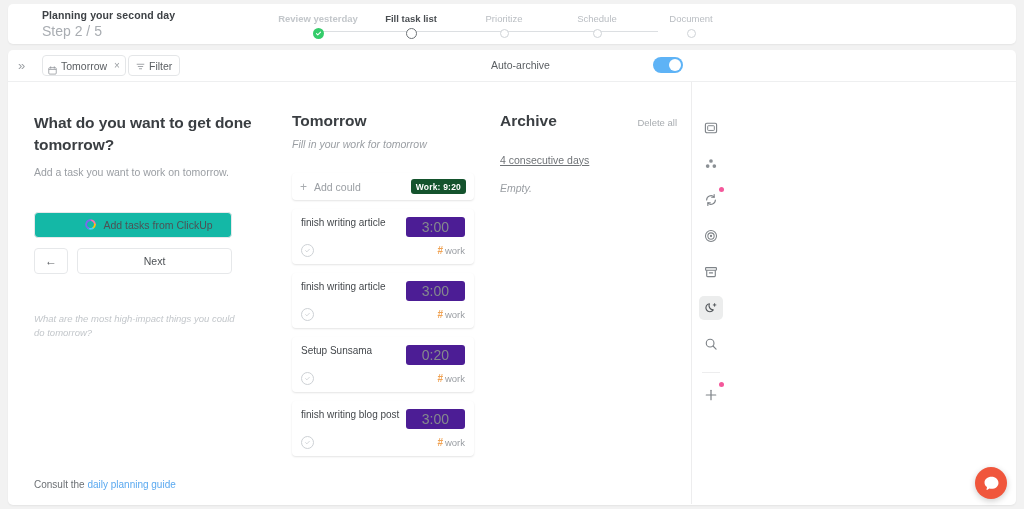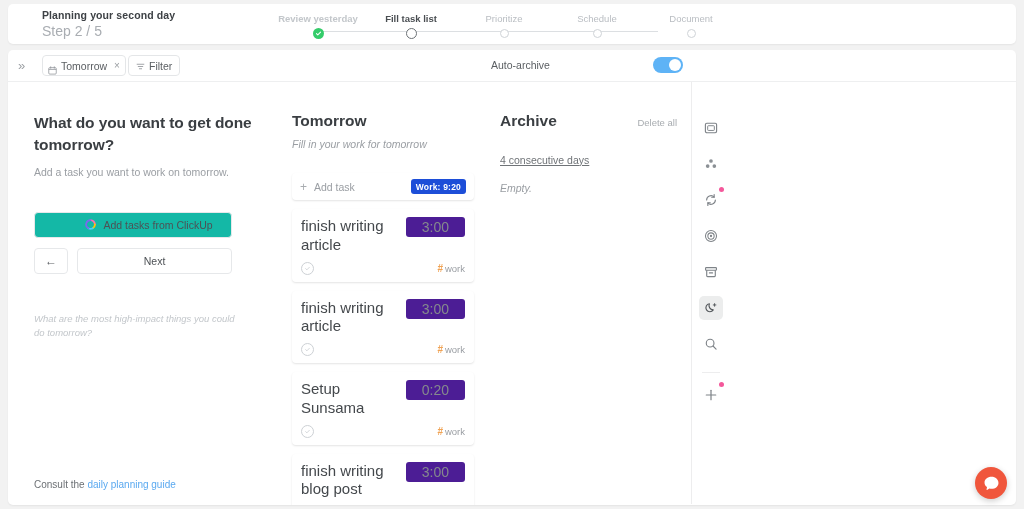--- a/index.html
+++ b/index.html
@@ -101,30 +101,30 @@
   .mid-h { font-size: 15.5px; font-weight: bold; color: #3a3e42; padding-left: 8px; }
   .mid-sub { font-size: 10.5px; font-style: italic; color: #9a9ea3; margin-top: 8px; padding-left: 8px; }
   .add-task {
     margin: 23px 10px 0 8px; height: 27px; background: #fff; border-radius: 4px;
     box-shadow: 0 1px 2px rgba(0,0,0,0.11);
     display: flex; align-items: center; padding: 0 8px; cursor: pointer;
   }
   .add-task .plus { font-size: 12px; color: #a8acb0; margin-right: 7px; }
   .add-task .lbl { font-size: 10.5px; color: #9a9ea3; }
   .work-badge {
-    margin-left: auto; background: #1d4ed8; color: #fff; font-size: 8.5px; font-weight: bold;
+    margin-left: auto; background: #14532d; color: #fff; font-size: 8.5px; font-weight: bold;
     padding: 2.5px 5px; border-radius: 3px; letter-spacing: .2px;
   }
   .task {
     margin: 9px 10px 0 8px; background: #fff; border-radius: 4px;
     box-shadow: 0 1px 2px rgba(0,0,0,0.11);
     padding: 8px 9px 7px 9px; position: relative; cursor: pointer;
   }
   .task-top { display: flex; align-items: flex-start; }
-  .task-title { font-size: 15px; color: #44484c; flex: 1; line-height: 1.25; }
+  .task-title { font-size: 10px; color: #44484c; flex: 1; line-height: 1.25; }
   .dur { background: #4c1d95; color: #85898d; font-size: 14px; border-radius: 3px;
          padding: 2px 16px; margin-left: 6px; white-space: nowrap; }
   .task-bot { display: flex; align-items: center; margin-top: 7px; }
   .check { width: 13px; height: 13px; border-radius: 50%; border: 1px solid #cdd1d5;
            display: flex; align-items: center; justify-content: center; }
   .check svg { width: 7px; height: 7px; }
   .chan { margin-left: auto; display: flex; align-items: center; gap: 2px; }
   .chan .hash { color: #f0a355; font-size: 10px; font-weight: bold; }
   .chan .cn { font-size: 9.5px; color: #9a9ea3; }
 
@@ -269,21 +269,21 @@
           <a>daily planning guide</a>
         </div>
       </div>
 
       <div class="col-mid">
         <div class="mid-h">Tomorrow</div>
         <div class="mid-sub">Fill in your work for tomorrow</div>
 
         <div class="add-task">
           <span class="plus">+</span>
-          <span class="lbl">Add task</span>
+          <span class="lbl">Add could</span>
           <span class="work-badge">Work: 9:20</span>
         </div>
 
         <div class="task">
           <div class="task-top">
             <div class="task-title">finish writing article</div>
             <div class="dur">3:00</div>
           </div>
           <div class="task-bot">
             <div class="check">

